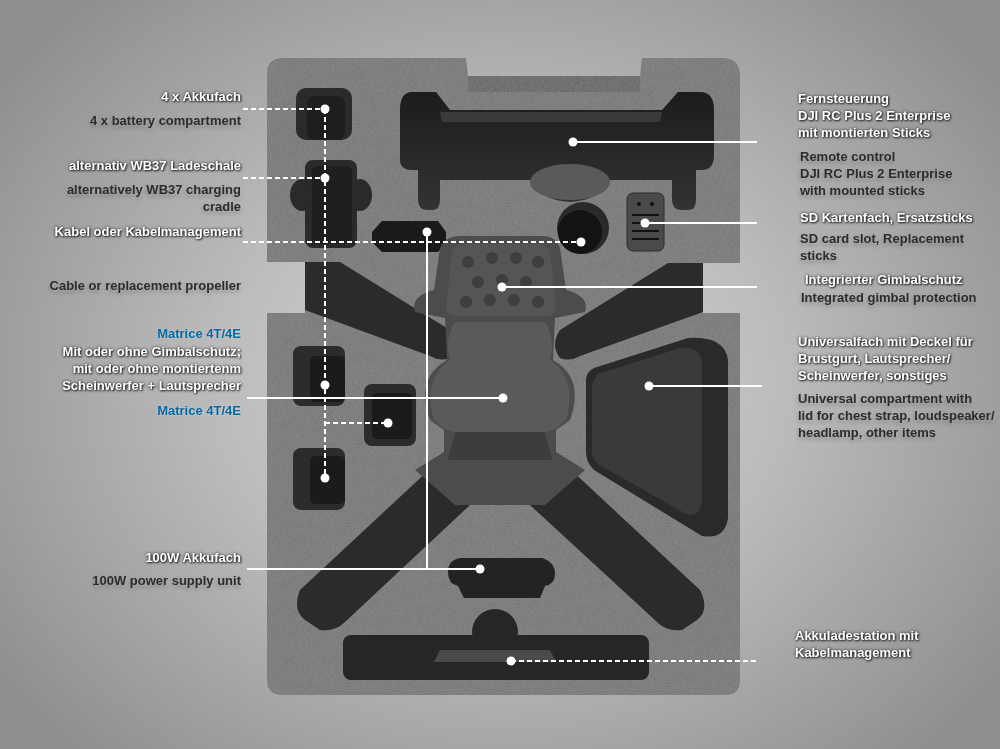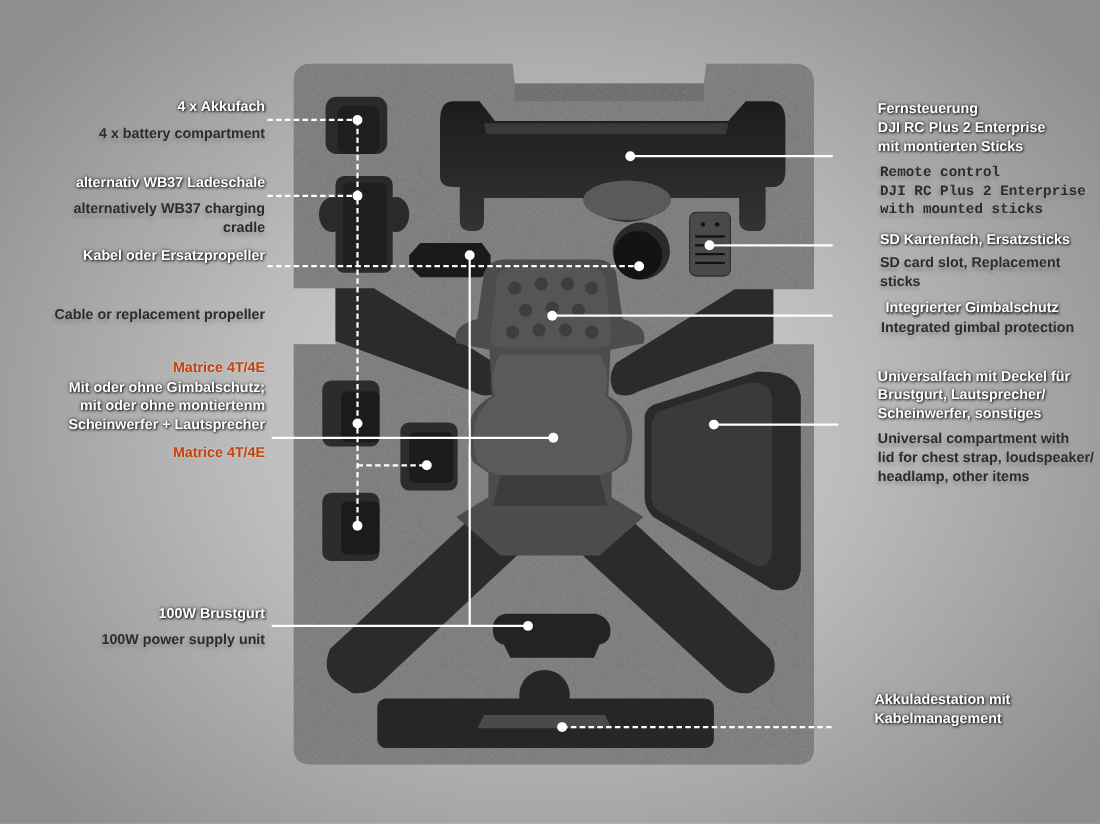--- a/index.html
+++ b/index.html
@@ -6,21 +6,21 @@
   body {
     width: 1000px; height: 749px; overflow: hidden; position: relative;
     background: radial-gradient(ellipse 620px 520px at 500px 380px, #d6d6d6 0%, #bcbcbc 45%, #8e8e8e 100%);
     font-family: "Liberation Sans", "DejaVu Sans", sans-serif;
   }
   #stage { position: absolute; left: 0; top: 0; width: 1000px; height: 749px; }
   svg#foam { position: absolute; left: 0; top: 0; }
   .lbl { position: absolute; font-weight: bold; font-size: 13px; line-height: 17px; }
   .de { color: #ffffff; text-shadow: 0 0 3px rgba(0,0,0,0.85), 1px 1px 2px rgba(0,0,0,0.7); }
   .en { color: #2c2c2c; text-shadow: 1px 1px 3px rgba(255,255,255,0.35), 0 2px 4px rgba(0,0,0,0.35); }
-  .red { color: #c2410c; text-shadow: 0 0 2px rgba(255,255,255,0.5); }
+  .red { color: #0369a1; text-shadow: 0 0 2px rgba(255,255,255,0.5); }
   .left { text-align: right; }
   .left.col { right: 759px; }
   .right.col { left: 765px; text-align: left; margin-left: 33px; }
   .ml { white-space: pre-line; }
 </style>
 </head>
 <body>
 
 <div id="stage">
 
@@ -189,36 +189,36 @@
   </g>
 </svg>
 
 <div class="lbl left col de" style="top:88px;">4 x Akkufach</div>
 <div class="lbl left col en" style="top:112px;">4 x battery compartment</div>
 
 <div class="lbl left col de" style="top:157px;">alternativ WB37 Ladeschale</div>
 <div class="lbl left col en ml" style="top:181px;">alternatively WB37 charging
 cradle</div>
 
-<div class="lbl left col de" style="top:223px;">Kabel oder Ersatzpropeller</div>
+<div class="lbl left col de" style="top:223px;">Kabel oder Kabelmanagement</div>
 <div class="lbl left col en" style="top:245px;margin-top:32px;">Cable or replacement propeller</div>
 
 <div class="lbl left col red" style="top:325px;">Matrice 4T/4E</div>
 <div class="lbl left col de ml" style="top:343px;">Mit oder ohne Gimbalschutz;
 mit oder ohne montiertenm
 Scheinwerfer + Lautsprecher</div>
 <div class="lbl left col red" style="top:402px;">Matrice 4T/4E</div>
 
-<div class="lbl left col de" style="top:549px;">100W Brustgurt</div>
+<div class="lbl left col de" style="top:549px;">100W Akkufach</div>
 <div class="lbl left col en" style="top:572px;">100W power supply unit</div>
 
 <div class="lbl right col de ml" style="top:90px;">Fernsteuerung
 DJI RC Plus 2 Enterprise
 mit montierten Sticks</div>
-<div class="lbl right col en ml" style="top:148px; left:767px;font-family:Liberation Mono, monospace;">Remote control
+<div class="lbl right col en ml" style="top:148px; left:767px;">Remote control
 DJI RC Plus 2 Enterprise
 with mounted sticks</div>
 
 <div class="lbl right col de" style="top:209px; left:767px;">SD Kartenfach, Ersatzsticks</div>
 <div class="lbl right col en ml" style="top:230px; left:767px;">SD card slot, Replacement
 sticks</div>
 
 <div class="lbl right col de" style="top:271px; left:772px;">Integrierter Gimbalschutz</div>
 <div class="lbl right col en" style="top:289px; left:768px;">Integrated gimbal protection</div>
 

